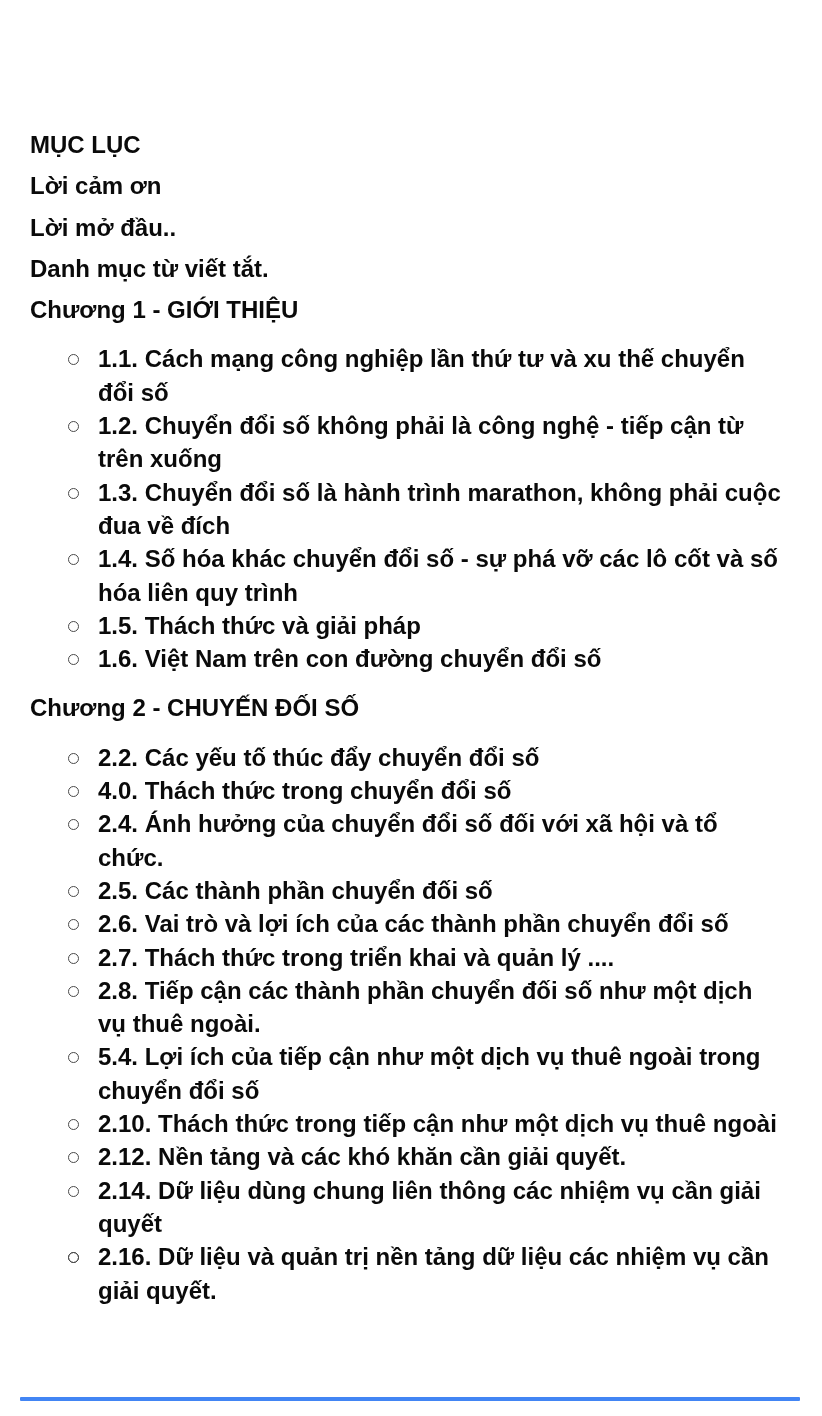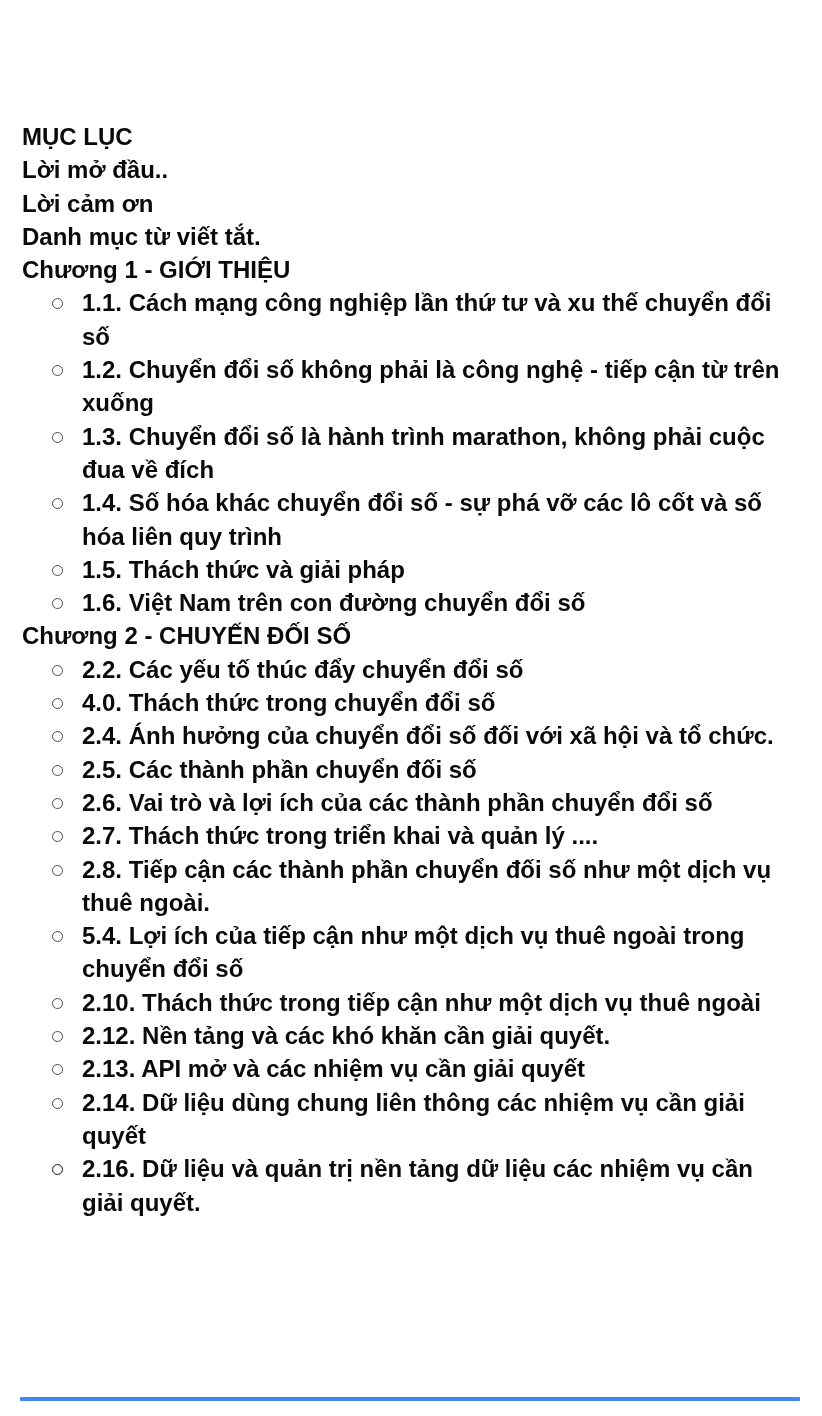--- a/index.html
+++ b/index.html
@@ -20,26 +20,26 @@
     left: 22px;
     top: 120px;
     width: 776px;
     font-size: 24px;
     line-height: 33.3px;
     font-weight: 700;
     color: #0a0a0a;
     -webkit-font-smoothing: antialiased;
   }
   .line {
-    margin: 0;
+    margin: 8px;
     padding: 0;
   }
   ul.toc-list {
     list-style: none;
-    margin: 0;
+    margin: 16px;
     padding: 0;
   }
   li.toc-item {
     position: relative;
     padding-left: 60px;
   }
   li.toc-item .bullet {
     position: absolute;
     left: 30px;
     top: 12px;
@@ -60,22 +60,22 @@
     background: #4285f4;
   }
 </style>
 </head>
 <body>
 
 <div class="page">
   <div class="content" style="color: rgb(10, 10, 10);">
     <p class="line">MỤC LỤC</p>
     <div id="front-matter">
+        <p class="line">Lời cảm ơn</p>
         <p class="line">Lời mở đầu..</p>
-        <p class="line">Lời cảm ơn</p>
         <p class="line">Danh mục từ viết tắt.</p>
       </div>
     <div id="chapters">
         <p class="line">Chương 1 - GIỚI THIỆU</p>
         <ul class="toc-list">
           <li class="toc-item"><span class="bullet" style="border-color: rgb(74, 74, 74);"></span><span>1.1. Cách mạng công nghiệp lần thứ tư và xu thế chuyển đổi số</span></li>
           <li class="toc-item"><span class="bullet" style="border-color: rgb(74, 74, 74);"></span><span>1.2. Chuyển đổi số không phải là công nghệ - tiếp cận từ trên xuống</span></li>
           <li class="toc-item"><span class="bullet" style="border-color: rgb(74, 74, 74);"></span><span>1.3. Chuyển đổi số là hành trình marathon, không phải cuộc đua về đích</span></li>
           <li class="toc-item"><span class="bullet" style="border-color: rgb(74, 74, 74);"></span><span>1.4. Số hóa khác chuyển đổi số - sự phá vỡ các lô cốt và số hóa liên quy trình</span></li>
           <li class="toc-item"><span class="bullet" style="border-color: rgb(74, 74, 74);"></span><span>1.5. Thách thức và giải pháp</span></li>
@@ -86,21 +86,20 @@
           <li class="toc-item"><span class="bullet" style="border-color: rgb(74, 74, 74);"></span><span>2.2. Các yếu tố thúc đẩy chuyển đổi số</span></li>
           <li class="toc-item"><span class="bullet" style="border-color: rgb(74, 74, 74);"></span><span>4.0. Thách thức trong chuyển đổi số</span></li>
           <li class="toc-item"><span class="bullet" style="border-color: rgb(74, 74, 74);"></span><span>2.4. Ánh hưởng của chuyển đổi số đối với xã hội và tổ chức.</span></li>
           <li class="toc-item"><span class="bullet" style="border-color: rgb(74, 74, 74);"></span><span>2.5. Các thành phần chuyển đối số</span></li>
           <li class="toc-item"><span class="bullet" style="border-color: rgb(74, 74, 74);"></span><span>2.6. Vai trò và lợi ích của các thành phần chuyển đổi số</span></li>
           <li class="toc-item"><span class="bullet" style="border-color: rgb(74, 74, 74);"></span><span>2.7. Thách thức trong triển khai và quản lý ....</span></li>
           <li class="toc-item"><span class="bullet" style="border-color: rgb(74, 74, 74);"></span><span>2.8. Tiếp cận các thành phần chuyển đối số như một dịch vụ thuê ngoài.</span></li>
           <li class="toc-item"><span class="bullet" style="border-color: rgb(74, 74, 74);"></span><span>5.4. Lợi ích của tiếp cận như một dịch vụ thuê ngoài trong chuyển đổi số</span></li>
           <li class="toc-item"><span class="bullet" style="border-color: rgb(74, 74, 74);"></span><span>2.10. Thách thức trong tiếp cận như một dịch vụ thuê ngoài</span></li>
           <li class="toc-item"><span class="bullet" style="border-color: rgb(74, 74, 74);"></span><span>2.12. Nền tảng và các khó khăn cần giải quyết.</span></li>
-          <li class="toc-item"><span class="bullet" style="border-color: rgb(74, 74, 74);"></span><span>2.13. API mở và các nhiệm vụ cần giải quyết</span></li>
           <li class="toc-item"><span class="bullet" style="border-color: rgb(74, 74, 74);"></span><span>2.14. Dữ liệu dùng chung liên thông các nhiệm vụ cần giải quyết</span></li>
           <li class="toc-item"><span class="bullet" style="border-color: rgb(74, 74, 74);"></span></li>
           <li class="toc-item"><span class="bullet" style="border-color: rgb(74, 74, 74);"></span><span>2.16. Dữ liệu và quản trị nền tảng dữ liệu các nhiệm vụ cần giải quyết.</span></li>
         </ul>
       </div>
   </div>
   <div class="footer-divider" style="background: rgb(66, 133, 244);"></div>
 </div>
 
 </body></html>

